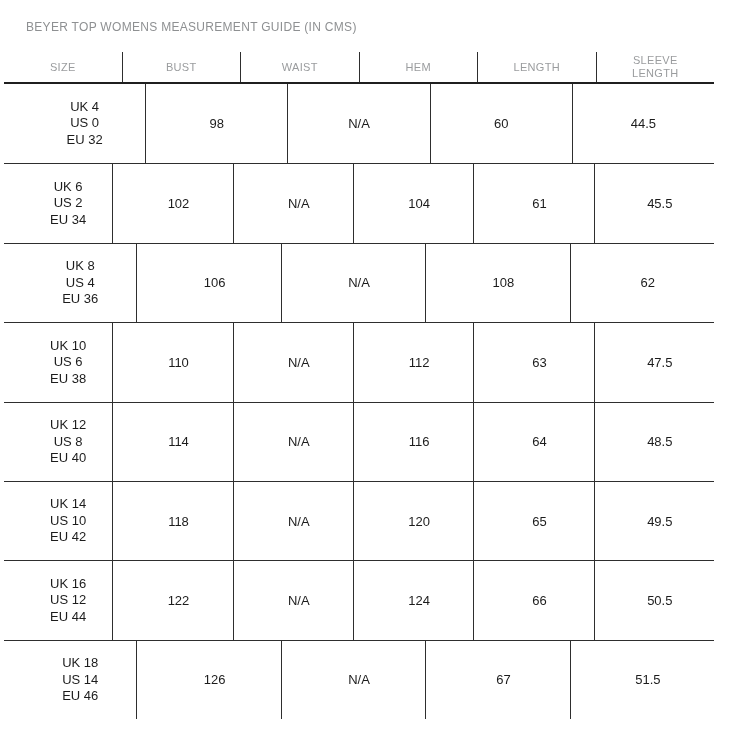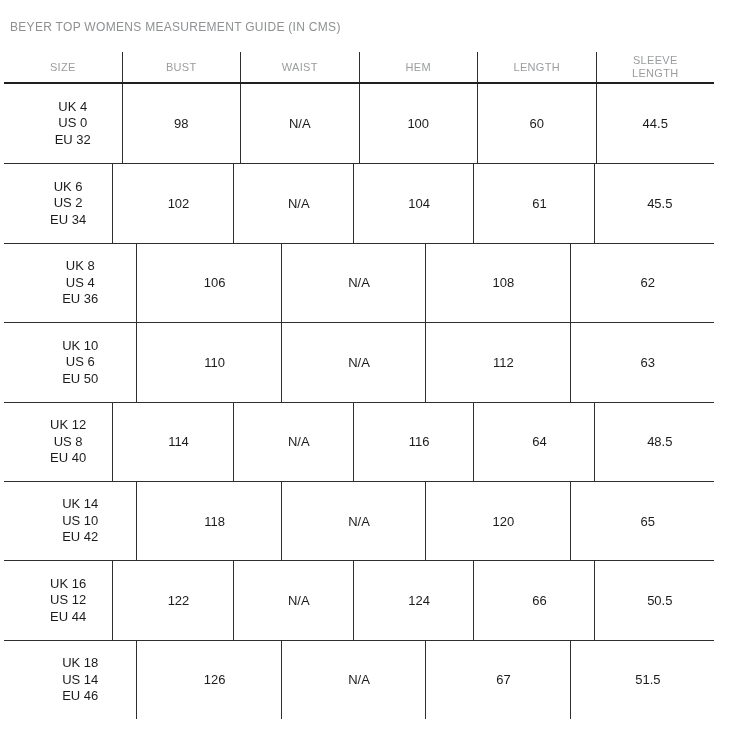--- a/index.html
+++ b/index.html
@@ -5,21 +5,21 @@
   * { margin: 0; padding: 0; box-sizing: border-box; }
   html, body { background: #ffffff; }
   body {
     width: 731px; height: 736px;
     position: relative;
     overflow: hidden;
     font-family: "Liberation Sans", sans-serif;
   }
   .chart-title {
     position: absolute;
-    left: 10px; top: 20px;
+    left: 26px; top: 20px;
     font-size: 12px;
     letter-spacing: 0.3px;
     color: var(--title-text, #8e9092);
   }
   .size-table {
     position: absolute;
     left: 4px; top: 52px;
     width: 710px;
   }
   .hrow, .brow { display: flex; width: 100%; }
@@ -85,21 +85,20 @@
   <div class="tbody">
 
     <div class="brow">
       <div class="cell bd size-cell">
         <span>UK 4</span>
         <span>US 0</span>
         <span>EU 32</span>
       </div>
       <div class="cell bd">98</div>
       <div class="cell bd">N/A</div>
-      <div class="cell bd">100</div>
       <div class="cell bd">60</div>
       <div class="cell bd">44.5</div>
     </div>
 
     <div class="brow">
       <div class="cell bd size-cell">
         <span>UK 6</span>
         <span>US 2</span>
         <span>EU 34</span>
       </div>
@@ -119,26 +118,27 @@
       <div class="cell bd">106</div>
       <div class="cell bd">N/A</div>
       <div class="cell bd">108</div>
       <div class="cell bd">62</div>
     </div>
 
     <div class="brow">
       <div class="cell bd size-cell">
         <span>UK 10</span>
         <span>US 6</span>
-        <span>EU 50</span>
+        <span>EU 38</span>
       </div>
       <div class="cell bd">110</div>
       <div class="cell bd">N/A</div>
       <div class="cell bd">112</div>
       <div class="cell bd">63</div>
+      <div class="cell bd">47.5</div>
     </div>
 
     <div class="brow">
       <div class="cell bd size-cell">
         <span>UK 12</span>
         <span>US 8</span>
         <span>EU 40</span>
       </div>
       <div class="cell bd">114</div>
       <div class="cell bd">N/A</div>
@@ -150,20 +150,21 @@
     <div class="brow">
       <div class="cell bd size-cell">
         <span>UK 14</span>
         <span>US 10</span>
         <span>EU 42</span>
       </div>
       <div class="cell bd">118</div>
       <div class="cell bd">N/A</div>
       <div class="cell bd">120</div>
       <div class="cell bd">65</div>
+      <div class="cell bd">49.5</div>
     </div>
 
     <div class="brow">
       <div class="cell bd size-cell">
         <span>UK 16</span>
         <span>US 12</span>
         <span>EU 44</span>
       </div>
       <div class="cell bd">122</div>
       <div class="cell bd">N/A</div>

